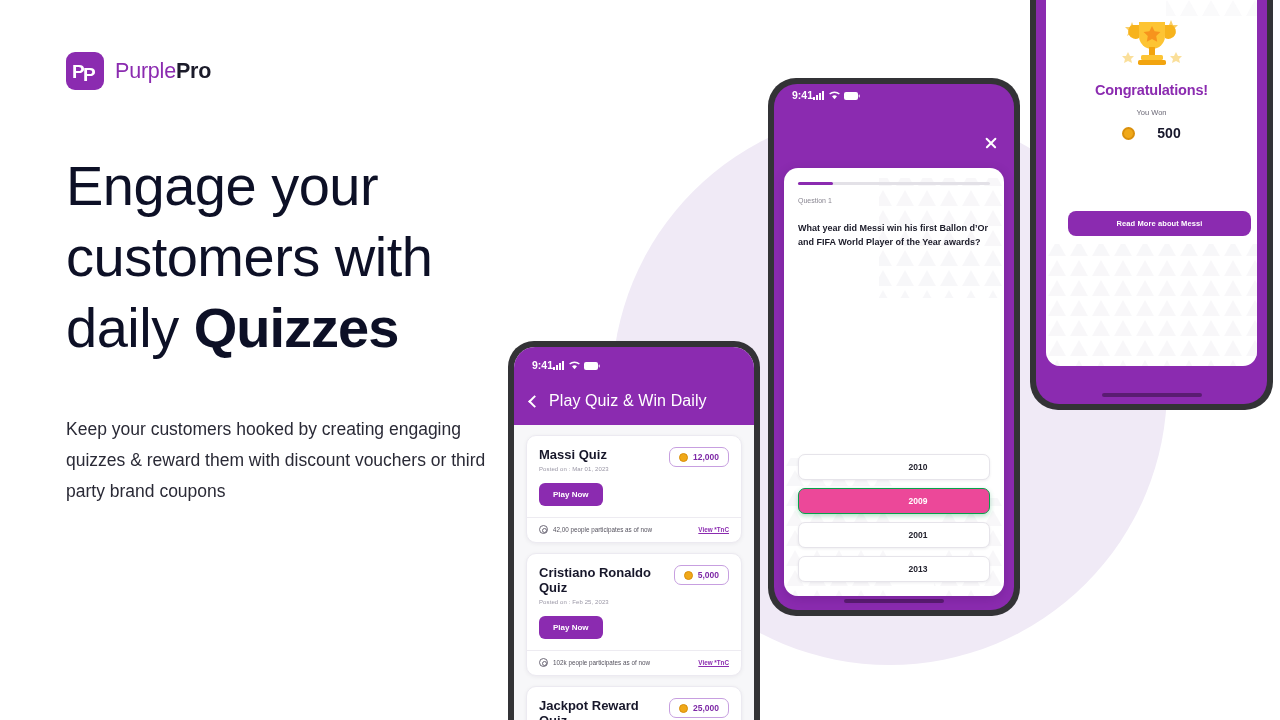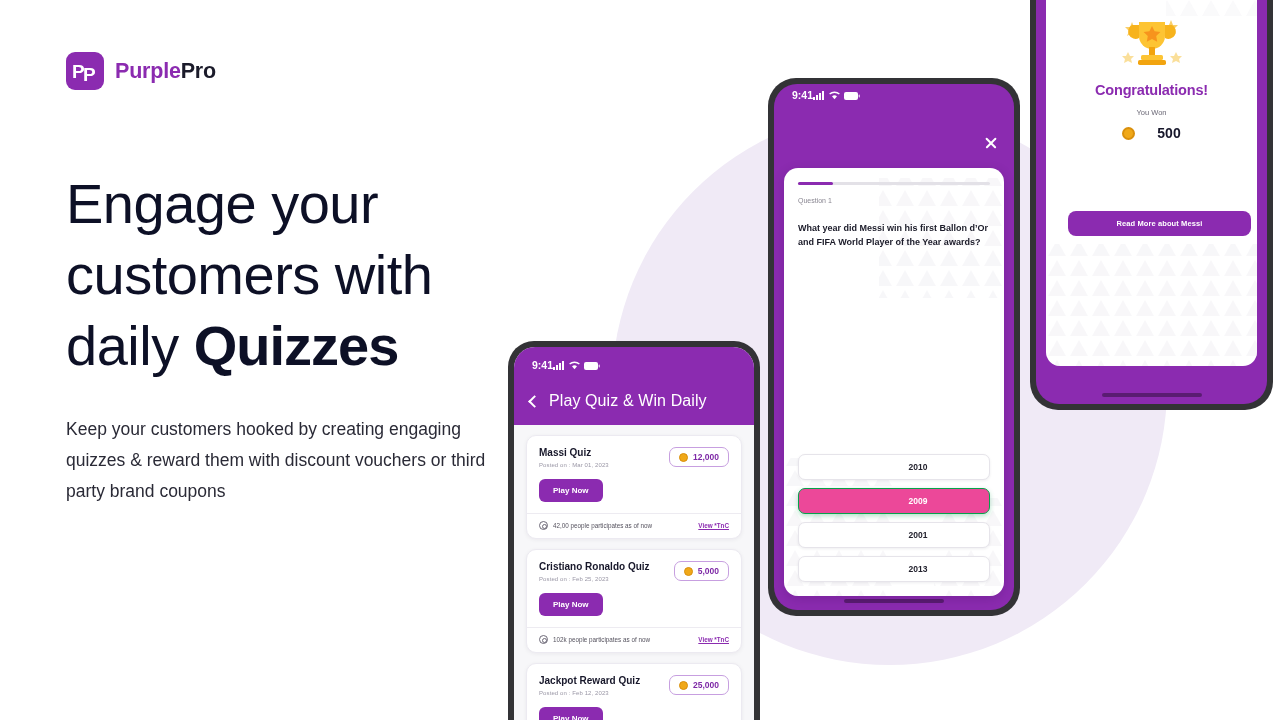--- a/index.html
+++ b/index.html
@@ -22,26 +22,26 @@
   }
 
   
   .brand { position: absolute; left: 66px; top: 52px; display: flex; align-items: center; gap: 11px; z-index: 5; }
   .brand-mark {
     width: 38px; height: 38px; border-radius: 9px; background: #8B2BB0;
     position: relative; flex: none;
   }
   .brand-mark svg { position: absolute; left: 0; top: 0; }
   .brand-name { font-size: 21.5px; letter-spacing: -0.2px; color: #1b1b2a; }
-  .brand-name .b1 { color: #8B2BB0; font-weight: 700; }
+  .brand-name .b1 { color: #8B2BB0; font-weight: 400; }
   .brand-name .b2 { color: #1b1b2a; font-weight: 700; }
 
   
   .headline {
-    position: absolute; left: 66px; top: 168px; width: 470px; z-index: 5;
+    position: absolute; left: 66px; top: 150px; width: 470px; z-index: 5;
     font-size: 56px; line-height: 71px; color: #0d1026; font-weight: 400;
     letter-spacing: -0.5px;
   }
   .headline b { font-weight: 700; letter-spacing: -1px; }
   .subtext {
     position: absolute; left: 66px; top: 414px; width: 450px; z-index: 5;
     font-size: 17.5px; line-height: 31px; color: #2a2a36; font-weight: 400;
   }
 
   
@@ -63,21 +63,21 @@
   .list-header { background: #8B2BB0; padding-top: 7px; height: 78px; }
   .list-title-row { display: flex; align-items: center; gap: 10px; padding: 16px 0 0 16px; }
   .chev-back { width: 9px; height: 9px; border-left: 2px solid #fff; border-bottom: 2px solid #fff; transform: rotate(45deg); }
   .list-title { color: #fff; font-size: 16px; font-weight: 400; letter-spacing: 0.1px; }
   .list-body { padding: 10px 12px 0; }
   .quiz-card {
     background: #fff; border-radius: 10px; border: 1px solid #eceaf1;
     box-shadow: 0 1px 4px rgba(30,10,50,.06); padding: 11px 12px 0; margin-bottom: 10px;
   }
   .qc-top { display: flex; justify-content: space-between; align-items: flex-start; }
-  .qc-name { font-size: 10px; font-weight: 700; color: #17172a; }
+  .qc-name { font-size: 13px; font-weight: 700; color: #17172a; }
   .qc-date { font-size: 6px; color: #9a97a6; margin-top: 4px; letter-spacing: .1px; }
   .coin-pill {
     display: flex; align-items: center; gap: 5px;
     border: 1.3px solid #c79fe0; border-radius: 7px; background: #fff;
     padding: 4px 9px;
   }
   .coin { width: 9px; height: 9px; border-radius: 50%; background: #f0a818; border: 1.6px solid #d98f0c; flex: none; }
   .coin-val { font-size: 8.5px; font-weight: 700; color: #7d28a6; }
   .play-btn {
     margin-top: 11px; display: inline-block; background: #8B2BB0; color: #fff;

